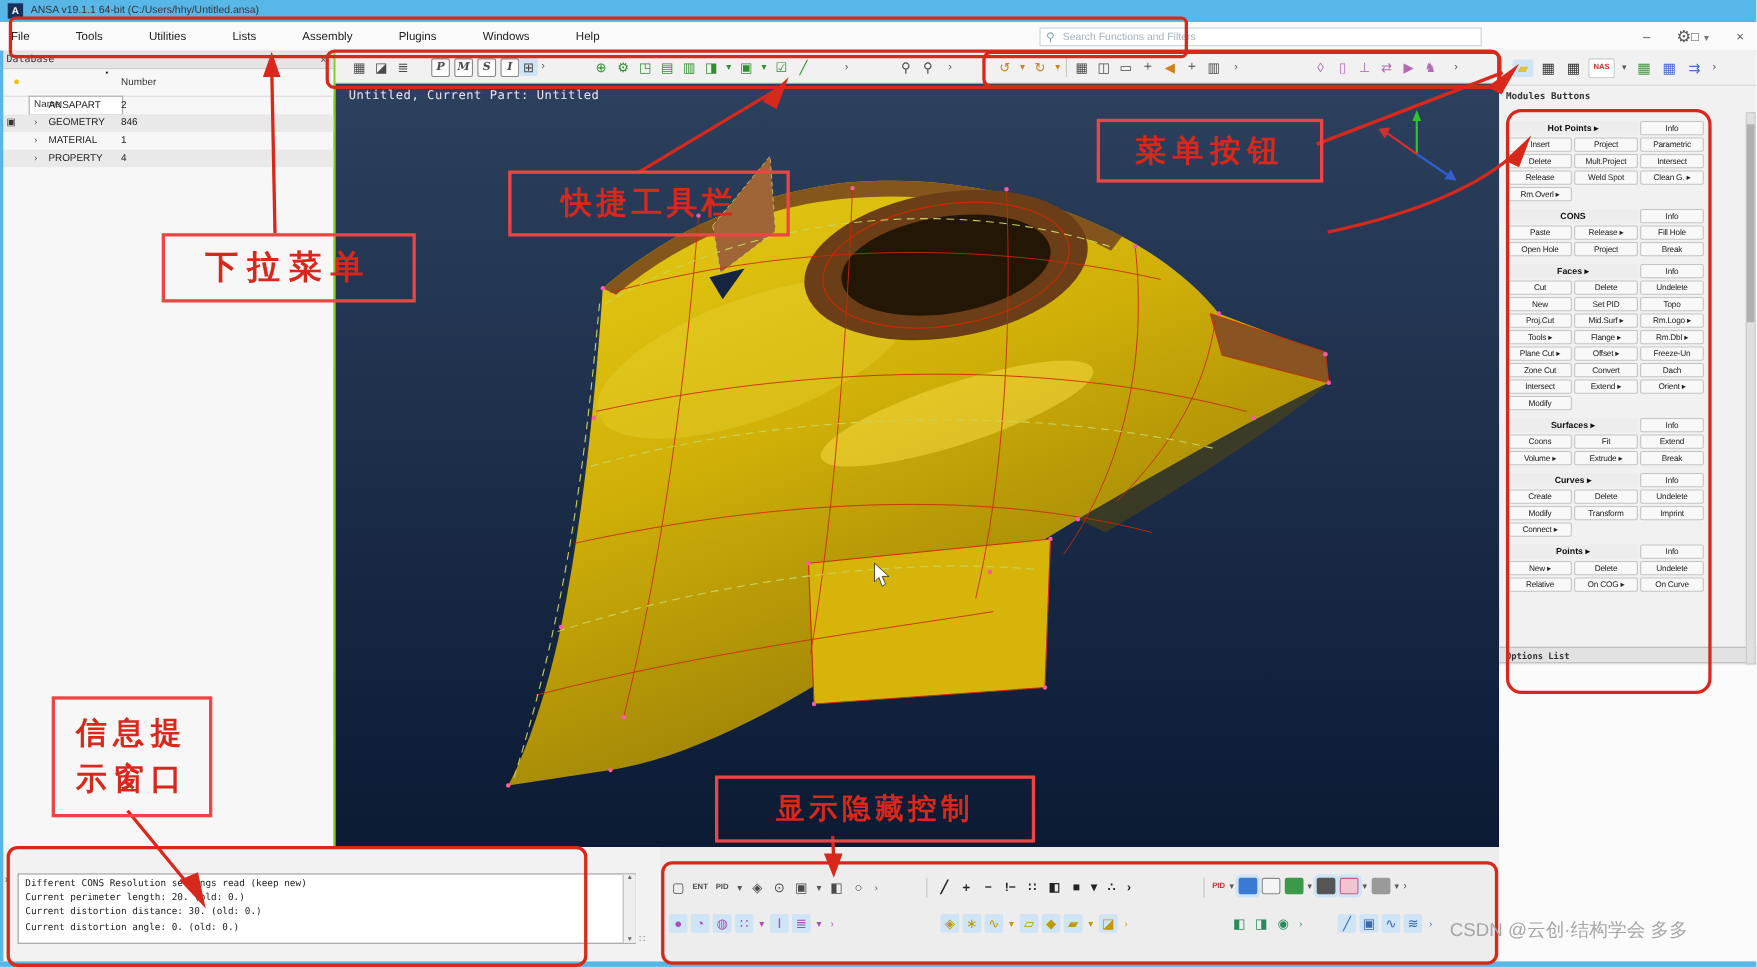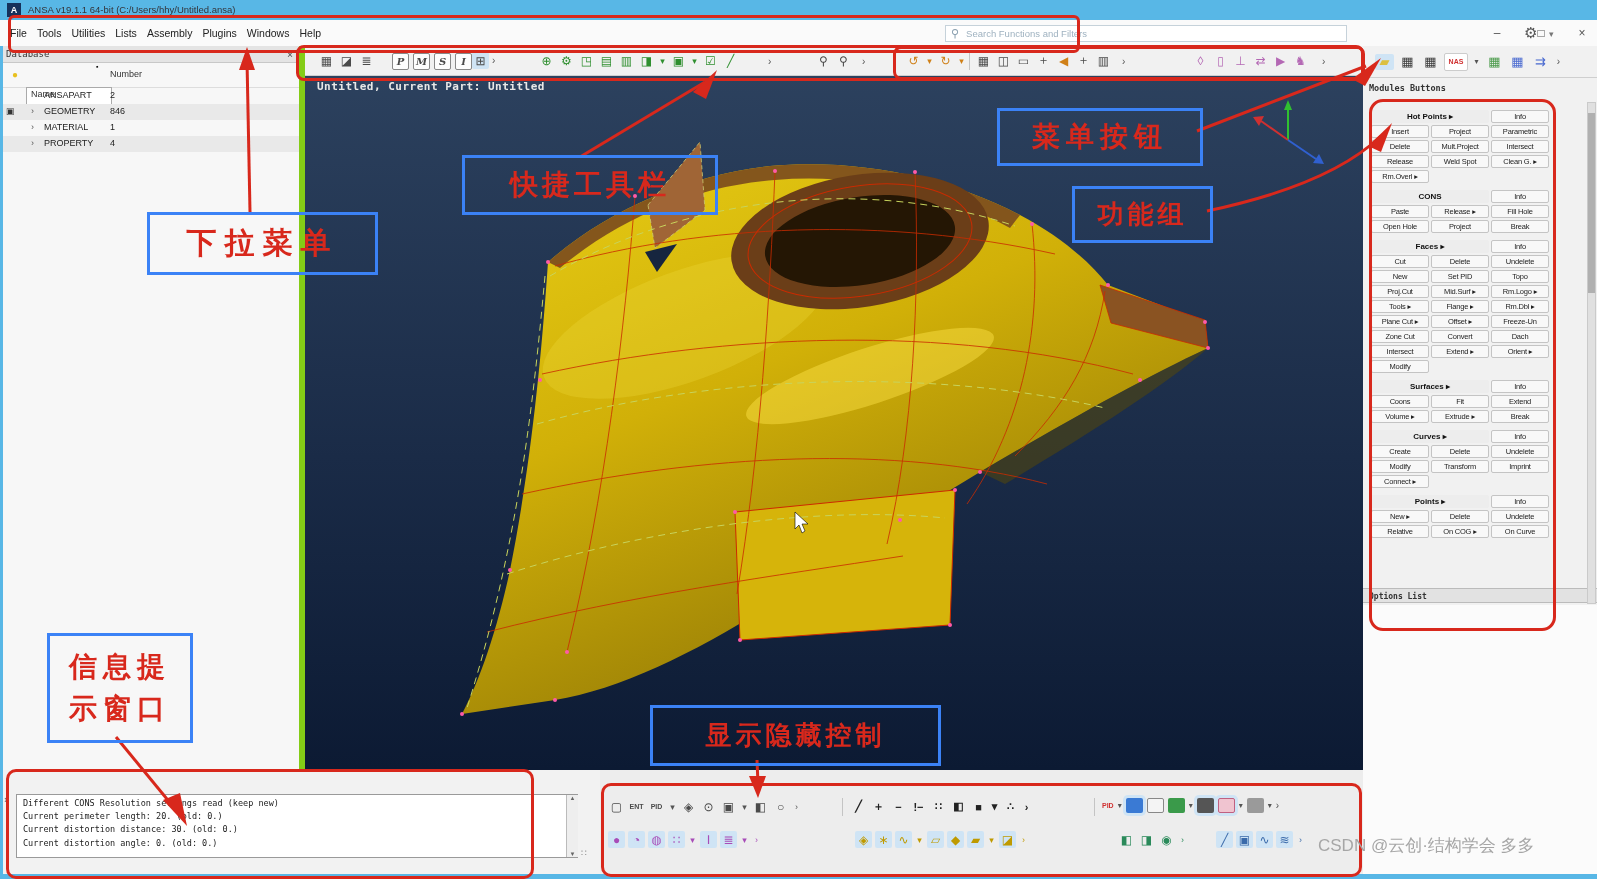--- a/index.html
+++ b/index.html
@@ -4,21 +4,21 @@
 <style>
   html,body{margin:0;padding:0;background:#fff;}
   #stage{position:relative;width:1597px;height:879px;overflow:hidden;
          font-family:"Liberation Sans",sans-serif;background:#fff;}
   
   .titlebar{position:absolute;left:0;top:0;width:1597px;height:20px;background:#58b7e6;}
   .applogo{position:absolute;left:7px;top:3px;width:14px;height:14px;background:#16325c;
            color:#fff;font-size:9px;font-weight:bold;text-align:center;line-height:14px;}
   .titletext{position:absolute;left:28px;top:4px;font-size:9.5px;color:#33343a;white-space:nowrap;}
   .menurow{position:absolute;left:0;top:20px;width:1597px;height:26px;background:#fafafa;border-bottom:1px solid #dcdcdc;}
-  .menus{position:absolute;left:10px;top:20px;height:26px;display:flex;align-items:center;gap:10px;}
+  .menus{position:absolute;left:10px;top:20px;height:26px;display:flex;align-items:center;gap:42px;}
   .menu-item{font-size:10.5px;color:#222;cursor:default;}
   .winctl{position:absolute;top:22px;width:34px;height:22px;text-align:center;color:#555;font-size:12px;line-height:22px;}
   .search{position:absolute;left:945px;top:25px;width:402px;height:17px;background:#fff;border:1px solid #c6d2da;
           display:flex;align-items:center;gap:5px;padding:0 5px;box-sizing:border-box;}
   .search .sico{color:#8aa0b0;font-size:11px;}
   .search input{border:none;outline:none;flex:1;font-size:9.5px;color:#444;font-family:"Liberation Sans",sans-serif;background:transparent;}
   .search input::placeholder{color:#9fb2c0;}
   .gearbtn{position:absolute;left:1524px;top:24px;font-size:15px;color:#555;}
   .gearcaret{position:absolute;left:1549px;top:29px;font-size:9px;color:#777;}
   
@@ -48,41 +48,41 @@
   .mico.sel{background:#cfe4f5;}
   .mico.yellow{color:#dcc040;}
   .mico.darkc{color:#3a3a3a;}
   .mico.greenc{color:#4a9a4a;}
   .mico.bluec{color:#4a6ad0;}
   .mico.nas{color:#d03030;font-size:7px;font-weight:bold;background:#fff;border:1px solid #ccc;width:22px;}
   .mico.caret{font-size:8px;color:#555;width:9px;}
   .mico.chev{font-size:10px;color:#555;width:9px;}
   
   .dbpanel{position:absolute;left:0;top:46px;width:305px;height:724px;background:#f7f7f7;
-           border-right:6px solid #84cc16;box-sizing:border-box;}
+           border-right:2px solid #84cc16;box-sizing:border-box;}
   .dbhead{height:16px;background:#e4e4e4;border-bottom:1px solid #c8c8c8;font-size:9px;color:#333;
           display:flex;align-items:center;padding:0 6px;font-family:"DejaVu Sans Mono",monospace;}
   .dbhead .x{margin-left:auto;color:#555;font-size:10px;}
   .dbcols{position:relative;height:24px;background:#f7f7f7;border-bottom:1px solid #ddd;}
   .bulb{position:absolute;left:12px;top:6px;color:#e8c020;font-size:10px;}
   .namebox{position:absolute;left:26px;top:4px;width:76px;height:14px;background:#fff;border:1px solid #aaa;
            font-size:9px;color:#333;padding:1px 4px;margin-top:20px;}
   .sortdot{position:absolute;left:96px;top:0px;font-size:7px;color:#111;}
   .numcol{position:absolute;left:110px;top:6px;font-size:9px;color:#333;}
   .dbrow{position:relative;height:16px;font-size:9px;color:#222;}
   .dbrow.alt{background:#e9e9e9;}
   .dbrow .chk{position:absolute;left:6px;top:2px;font-size:9px;color:#333;}
   .dbrow .exp{position:absolute;left:31px;top:2px;font-size:9px;color:#555;}
   .dbrow .nm{position:absolute;left:44px;top:2px;}
   .dbrow .num{position:absolute;left:110px;top:2px;}
   
   .viewport{position:absolute;left:305px;top:76px;width:1058px;height:694px;
             background:linear-gradient(180deg,#2c415e 0%,#1a2b47 55%,#0c1a33 100%);}
   .vptext{position:absolute;left:317px;top:80px;font-family:"DejaVu Sans Mono",monospace;
-          font-size:11px;font-weight:bold;color:#e8e8e8;letter-spacing:.5px;}
+          font-size:11px;font-weight:normal;color:#e8e8e8;letter-spacing:.5px;}
   
   .rpanel{position:absolute;left:1363px;top:78px;width:234px;height:801px;background:#f1f1f1;box-sizing:border-box;}
   .rtitle{font-family:"DejaVu Sans Mono",monospace;font-size:8.5px;font-weight:bold;color:#333;padding:5px 0 0 6px;}
   .msecwrap{position:absolute;left:8px;top:32px;width:178px;}
   .mgrid{display:grid;grid-template-columns:58px 58px 58px;gap:2px;margin-bottom:7px;}
   .mhead{grid-column:1/3;font-size:8px;font-weight:bold;color:#111;text-align:center;line-height:13px;background:#ededed;border-radius:2px;}
   .mbtn{height:13px;font-size:7.5px;color:#222;background:#f8f8f8;border:1px solid #c4c4c4;border-radius:2px;
         padding:0;text-align:center;line-height:11px;overflow:hidden;white-space:nowrap;letter-spacing:-.2px;
         font-family:"Liberation Sans",sans-serif;cursor:default;}
   .mbtn:empty{visibility:hidden;}
@@ -111,21 +111,21 @@
   .cube.wire{background:#f4f4f4;border:1px solid #888;box-sizing:border-box;}
   .cube.green{background:#3a9a4a;}
   .cube.dark{background:#555;}
   .cube.pinkc{background:#f0c4d0;border:1px solid #c06080;box-sizing:border-box;}
   .cube.gray{background:#9a9a9a;}
   .pidred{color:#d03030;font-size:7px;font-weight:bold;}
   .smallcaret{font-size:8px;color:#555;}
   .chevg{font-size:10px;color:#555;}
   
   .annobox{position:absolute;border:3px solid #d8281c;border-radius:8px;pointer-events:none;z-index:60;}
-  .annolabel{position:absolute;border:3px solid #3b82f6;color:#d8281c;z-index:61;pointer-events:none;
+  .annolabel{position:absolute;border:3px solid #ef4444;color:#d8281c;z-index:61;pointer-events:none;
              font-family:"Liberation Serif",serif;font-weight:bold;display:flex;align-items:center;justify-content:center;}
   #anno-svg{position:absolute;left:0;top:0;z-index:60;pointer-events:none;}
   .watermark{position:absolute;left:1318px;top:834px;z-index:70;font-size:17px;color:#a6a6a6;white-space:nowrap;}
 </style>
 </head>
 <body>
 
 <div id="stage" data-name="ansa-application-window">
 
   <div class="titlebar" data-name="title-bar"></div>
@@ -555,21 +555,20 @@
   <div class="annobox" style="left:8px;top:15px;width:1066px;height:32px;border-radius:6px;" data-name="annotation-box-menu"></div>
   <div class="annobox" style="left:296px;top:45px;width:1062px;height:30px;" data-name="annotation-box-toolbar"></div>
   <div class="annobox" style="left:893px;top:46px;width:466px;height:28px;" data-name="annotation-box-toolbar-right"></div>
   <div class="annobox" style="left:1369px;top:99px;width:181px;height:526px;border-radius:14px;" data-name="annotation-box-modules"></div>
   <div class="annobox" style="left:6px;top:769px;width:522px;height:104px;border-radius:10px;" data-name="annotation-box-info"></div>
   <div class="annobox" style="left:601px;top:783px;width:755px;height:88px;border-radius:10px;" data-name="annotation-box-bottom-toolbar"></div>
 
   <div class="annolabel" style="left:462px;top:155px;width:250px;height:54px;font-size:28px;letter-spacing:4px;" data-name="annotation-quick-toolbar">快捷工具栏</div>
   <div class="annolabel" style="left:147px;top:212px;width:225px;height:57px;font-size:30px;letter-spacing:8px;" data-name="annotation-dropdown-menu">下拉菜单</div>
   <div class="annolabel" style="left:997px;top:108px;width:200px;height:52px;font-size:28px;letter-spacing:6px;" data-name="annotation-menu-buttons">菜单按钮</div>
-  <div class="annolabel" style="left:1072px;top:186px;width:135px;height:51px;font-size:26px;letter-spacing:4px;" data-name="annotation-function-group">功能组</div>
   <div class="annolabel" style="left:47px;top:633px;width:140px;height:104px;font-size:28px;letter-spacing:6px;flex-direction:column;line-height:1.5;" data-name="annotation-info-window">
     <span data-name="annotation-info-line1">信息提</span>
     <span data-name="annotation-info-line2">示窗口</span>
   </div>
   <div class="annolabel" style="left:650px;top:705px;width:285px;height:55px;font-size:26px;letter-spacing:4px;" data-name="annotation-show-hide">显示隐藏控制</div>
 
   <svg id="anno-svg" width="1597" height="879" data-name="annotation-arrows">
     <g stroke="#d8281c" stroke-width="3" fill="#d8281c">
       <line x1="250" y1="212" x2="247" y2="60"></line>
       <polygon points="239,70 255,70 247,47" stroke="none"></polygon>

